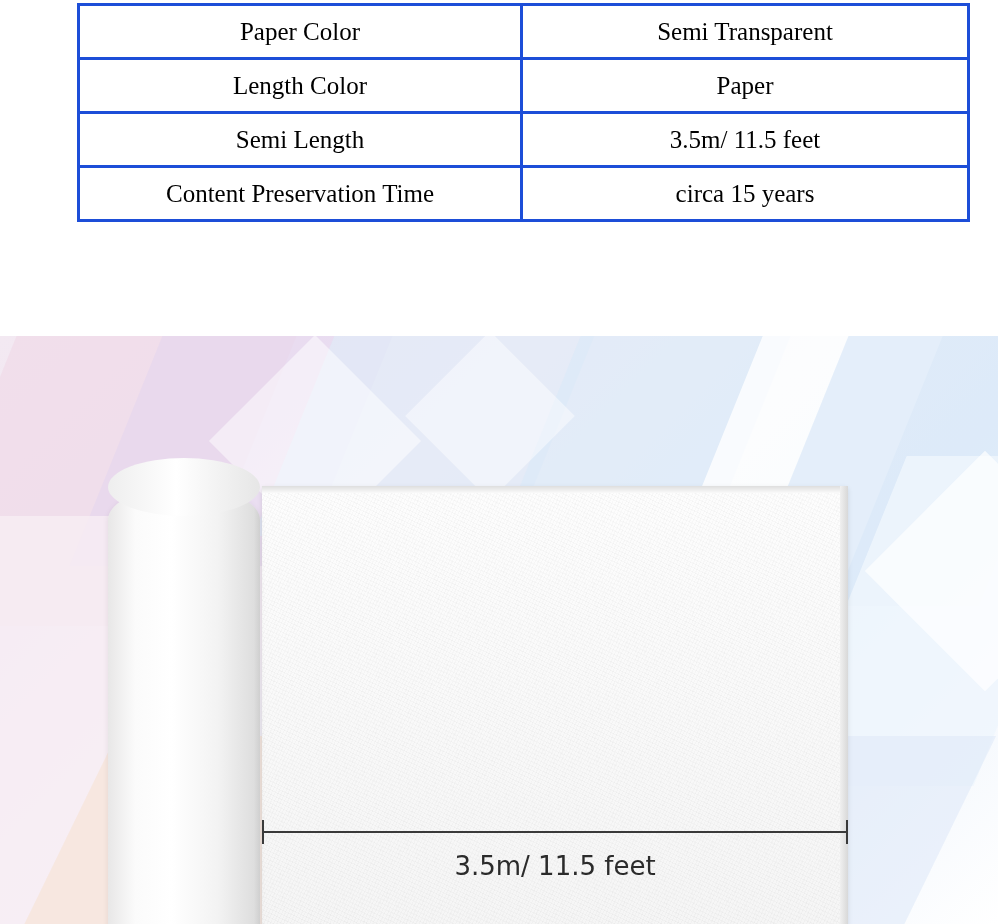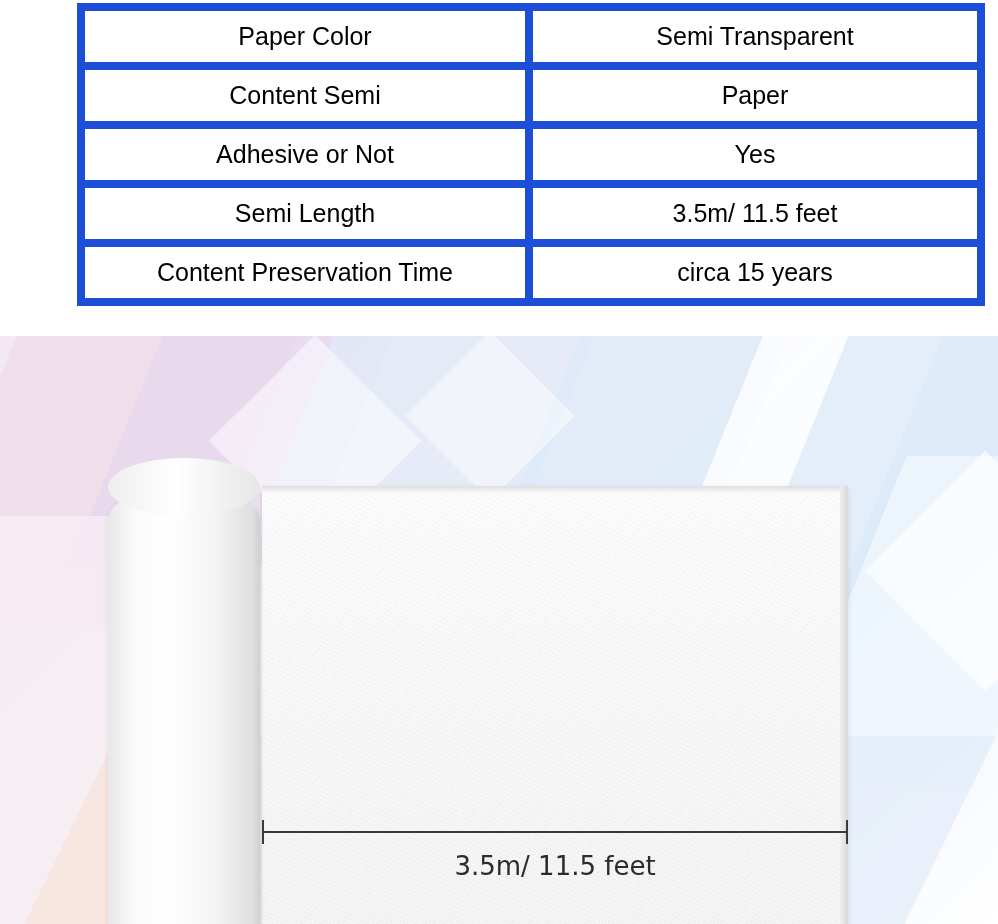--- a/index.html
+++ b/index.html
@@ -21,27 +21,27 @@
     left: 77px;
     top: 3px;
     width: 860px;
   }
   table.spec {
     border-collapse: collapse;
     width: 860px;
     table-layout: fixed;
   }
   table.spec td {
-    border: 8px solid #1d4ed8;
+    border: 3px solid #1d4ed8;
     height: 51px;
     text-align: center;
     vertical-align: middle;
     font-size: 25px;
     color: #000000;
-    font-family: Liberation Sans, sans-serif;
+    font-family: Liberation Serif, serif;
     padding: 0 6px;
     line-height: 1.1;
   }
   table.spec td.key { width: 428px; }
   table.spec td.val { width: 432px; }
 
   
   .photo {
     position: absolute;
     left: 0;
@@ -237,26 +237,22 @@
 <body>
 
 <div class="spec-wrap">
   <table class="spec">
     <tbody>
       <tr>
         <td class="key">Paper Color</td>
         <td class="val">Semi Transparent</td>
       </tr>
       <tr>
-        <td class="key">Content Semi</td>
+        <td class="key">Length Color</td>
         <td class="val">Paper</td>
-      </tr>
-      <tr>
-        <td class="key">Adhesive or Not</td>
-        <td class="val">Yes</td>
       </tr>
       <tr>
         <td class="key">Semi Length</td>
         <td class="val">3.5m/ 11.5 feet</td>
       </tr>
       <tr>
         <td class="key">Content Preservation Time</td>
         <td class="val">circa 15 years</td>
       </tr>
     </tbody>

